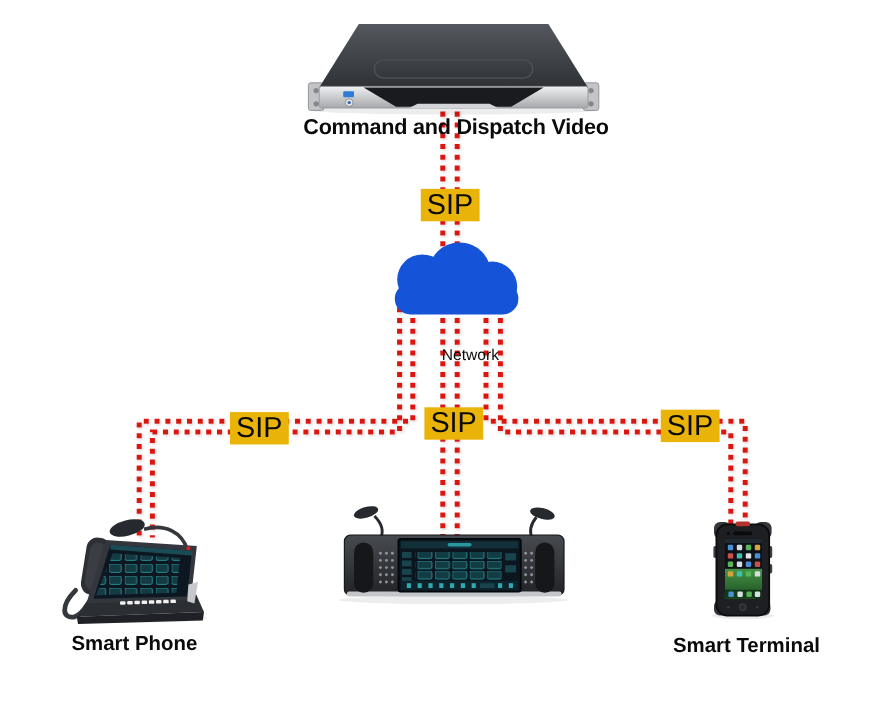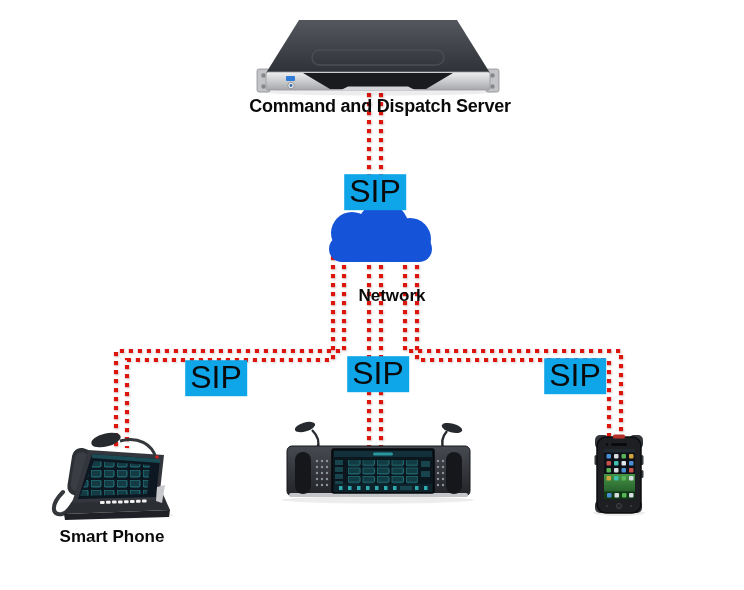--- a/index.html
+++ b/index.html
@@ -6,23 +6,23 @@
   .canvas{
     position:relative;width:744px;height:590px;background:#ffffff;overflow:hidden;
     font-family:"Liberation Sans",sans-serif;
   }
   .art{position:absolute;left:0;top:0;z-index:1;}
   .lbl{
     position:absolute;transform:translate(-50%,-50%);white-space:nowrap;
     color:#0a0a0a;z-index:2;line-height:1.05;
   }
   .node-lbl{font-weight:700;font-size:18px;letter-spacing:-0.2px;}
-  .net-lbl{font-weight:700;font-size:17px;padding-left:30px;}
+  .net-lbl{font-weight:400;font-size:13px;padding-left:30px;}
   .dev-lbl{font-weight:700;font-size:17px;}
-  .sip{font-size:32px;font-weight:400;background:#0ea5e9;padding:1px 5px;margin-top:21px;}
+  .sip{font-size:24px;font-weight:400;background:#eab308;padding:1px 5px;}
 </style>
 </head>
 <body>
 
 <div class="canvas">
 
   <svg class="art" width="744" height="590" viewBox="0 0 744 590">
     <defs>
       <linearGradient id="gSrvTop" x1="0" y1="0" x2="0" y2="1">
         <stop offset="0" stop-color="#54575d"></stop>
@@ -239,28 +239,29 @@
         <rect x="614.5" y="493" width="4.5" height="4.5" rx="1" fill="#d8dde2"></rect>
         <rect x="622" y="493" width="4.5" height="4.5" rx="1" fill="#58b457"></rect>
         <rect x="629" y="493" width="4.5" height="4.5" rx="1" fill="#d8dde2"></rect>
       </g>
       <circle cx="619" cy="506" r="2.6" fill="#26282b" stroke="#3c3f43" stroke-width="1"></circle>
       <circle cx="607" cy="506" r="1" fill="#3c3f43"></circle>
       <circle cx="631" cy="506" r="1" fill="#3c3f43"></circle>
     </g>
   </svg>
 
-  <div class="lbl node-lbl" style="left:380px;top:106px;">Command and Dispatch Server</div>
+  <div class="lbl node-lbl" style="left:380px;top:106px;">Command and Dispatch Video</div>
 
   <div class="lbl sip" style="left:375px;top:171px;">SIP</div>
 
   <div class="lbl net-lbl" style="left:377px;top:296px;">Network</div>
 
   <div class="lbl sip" style="left:216px;top:357px;">SIP</div>
 
   <div class="lbl sip" style="left:378px;top:353px;">SIP</div>
 
   <div class="lbl sip" style="left:575px;top:355px;">SIP</div>
 
   <div class="lbl dev-lbl" style="left:112px;top:537px;">Smart Phone</div>
 
 
+  <div class="lbl dev-lbl" style="left:622px;top:538px;">Smart Terminal</div>
 </div>
 
 </body></html>

